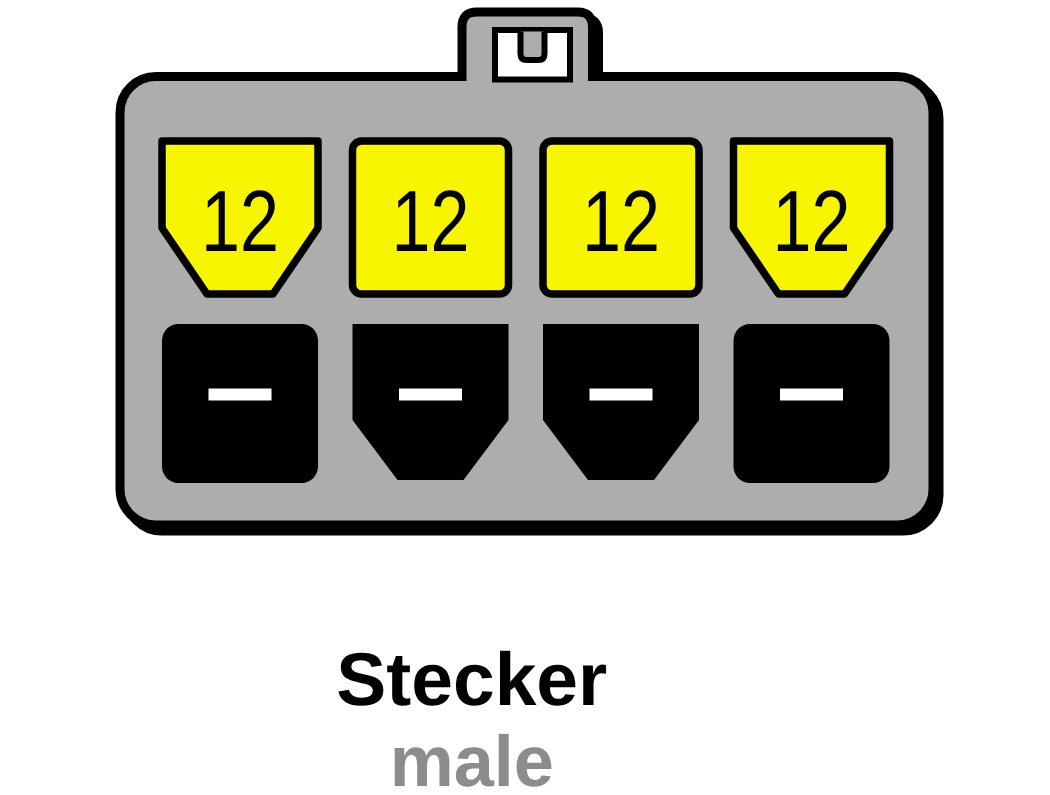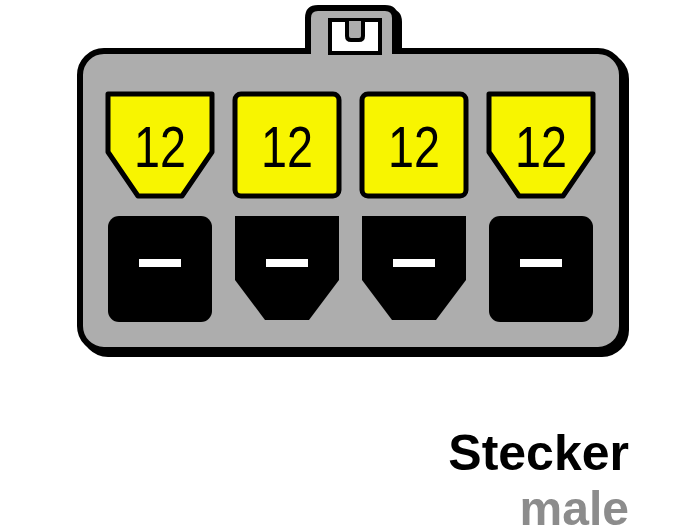--- a/index.html
+++ b/index.html
@@ -6,21 +6,21 @@
   .stage{
     position:relative;
     width:700px;height:530px;
     background:#FFFFFF;
     overflow:hidden;
     font-family:"Liberation Sans", sans-serif;
   }
   .stage svg{position:absolute;left:0;top:0;}
   .caption{
     position:absolute;left:0;width:629px;
-    text-align:right;
+    text-align:center;
     font-weight:bold;
     line-height:1;
   }
   .caption.title{top:428px;font-size:50px;color:#000000;}
   .caption.subtitle{top:485px;font-size:48px;color:#8C8C8C;}
   .pin-num{
     font-family:"Liberation Sans", sans-serif;
     font-size:58px;
     font-weight:400;
   }

